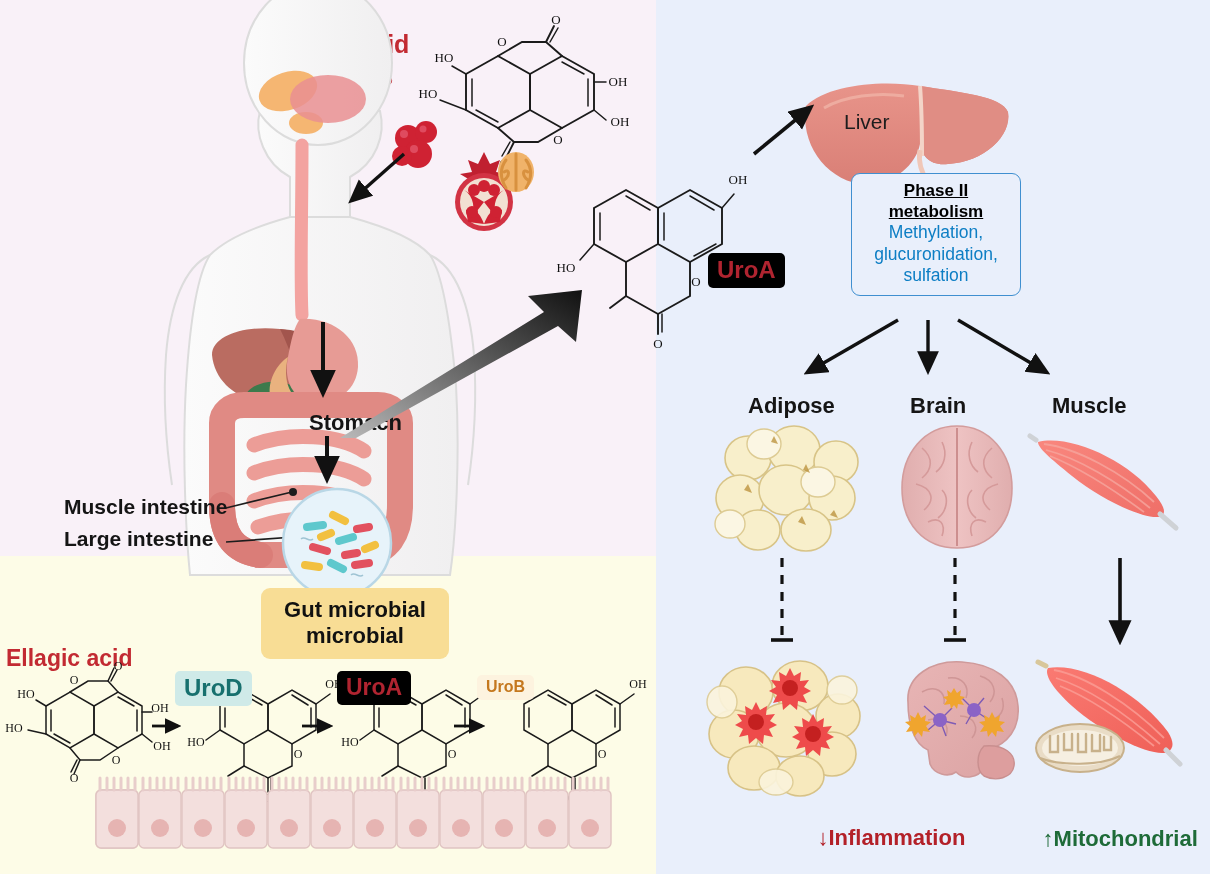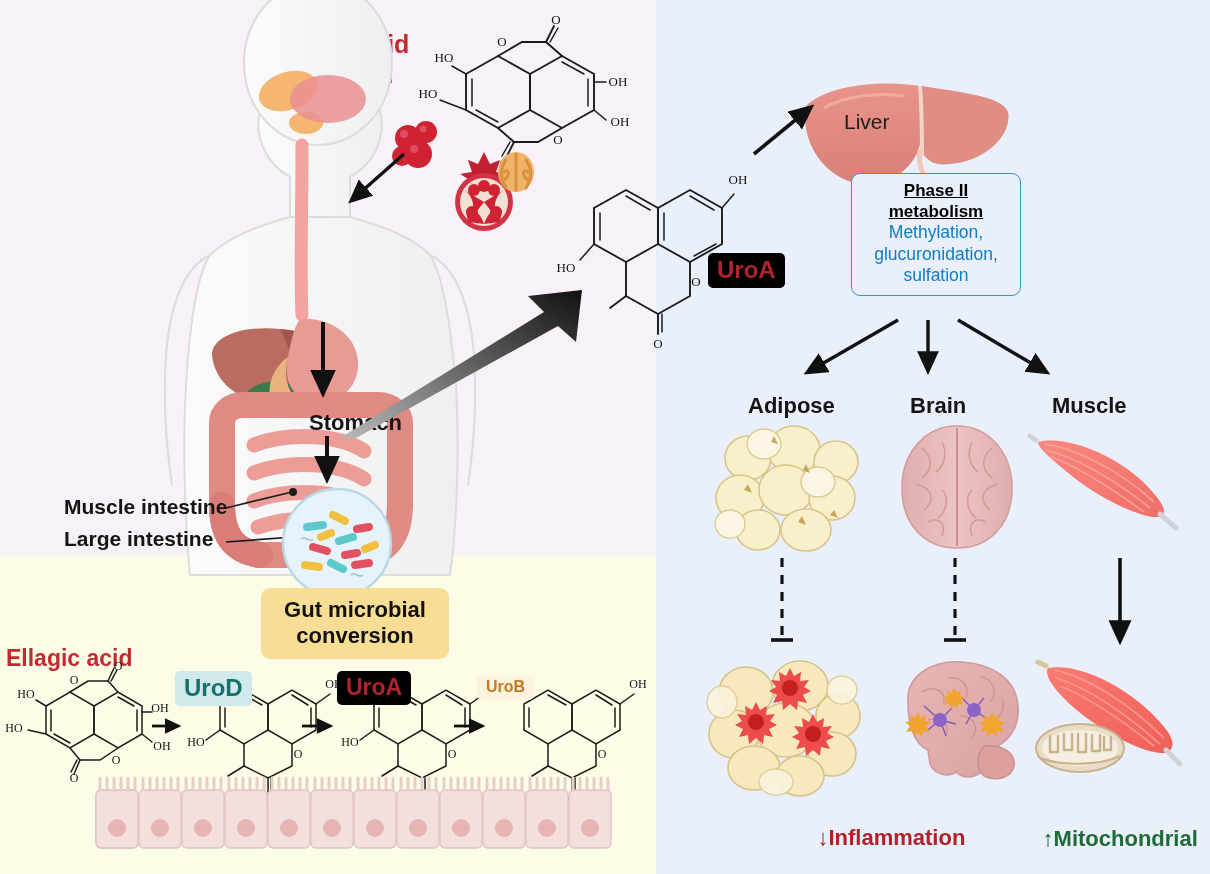--- a/index.html
+++ b/index.html
@@ -255,21 +255,21 @@
       </g>
       <g stroke="#9fc4d4" stroke-width="1.4" fill="none">
         <path d="M20 52 C24 48 28 56 32 52"></path>
         <path d="M70 88 C74 84 78 92 82 88"></path>
       </g>
     </svg>
   </div>
 
   <div class="chip chip-gut" style="left:261px;top:588px;width:160px;">
     <span>Gut microbial</span><br>
-    <span>conversion</span>
+    <span>microbial</span>
   </div>
 
   <div class="abs" style="left:330px;top:290px;width:290px;height:150px;">
     <svg width="290" height="150" viewBox="0 0 290 150">
       <defs>
           <linearGradient id="bigg" x1="0" y1="1" x2="1" y2="0">
         <stop offset="0" stop-color="#b9b9b9"></stop>
             <stop offset=".55" stop-color="#5c5c5c"></stop>
             <stop offset="1" stop-color="#111"></stop>
       </linearGradient>

